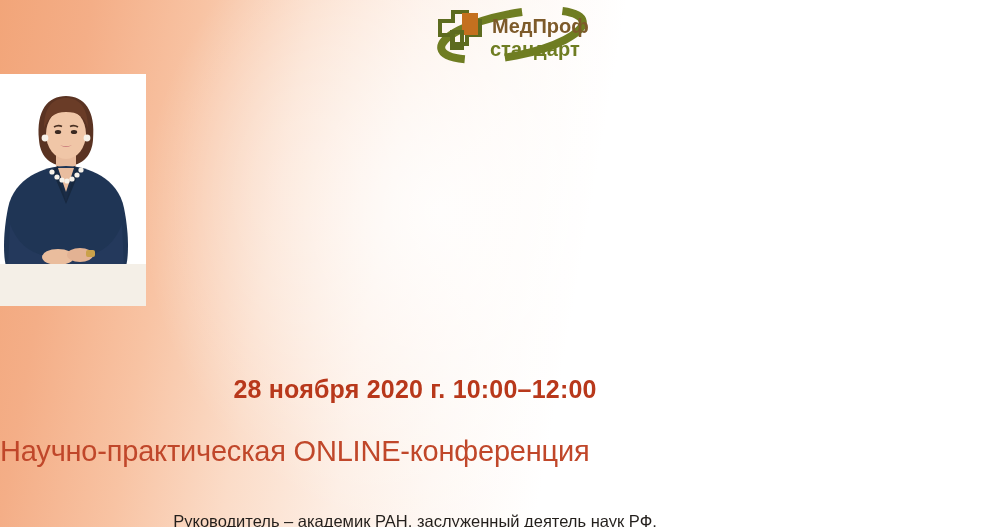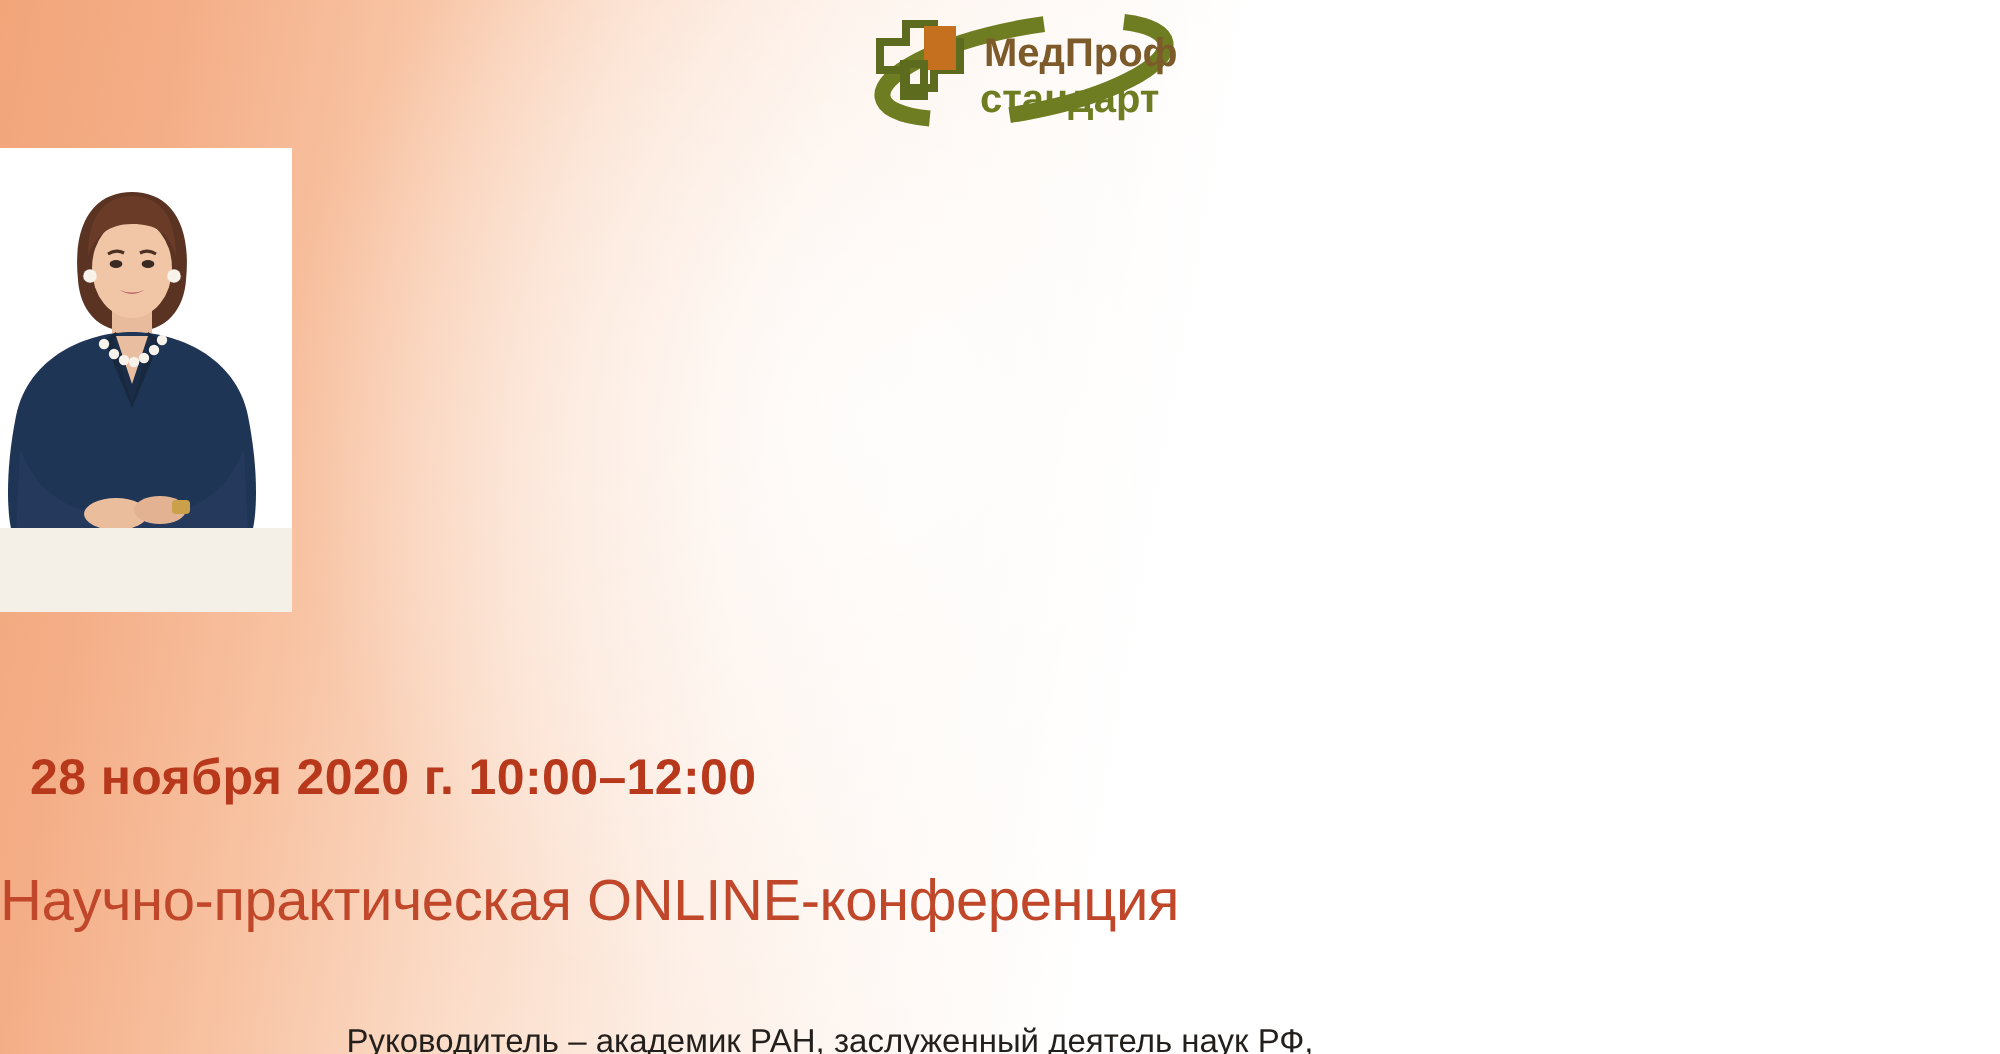--- a/index.html
+++ b/index.html
@@ -44,23 +44,23 @@
     left: 432px;
     top: 4px;
     width: 160px;
     height: 62px;
   }
   .logo-svg { display: block; }
 
   
   .date-line {
     position: absolute;
-    left: 15px; right: 0;
+    left: 0; right: 0;
     top: 81px;
-    text-align: left;
+    text-align: center;
     font-size: 25px;
     font-weight: bold;
     letter-spacing: 0.2px;
     color: #b8381b;
     font-family: "Liberation Sans", sans-serif;
   }
   .conf-line {
     position: absolute;
     left: 0; right: 0;
     top: 112px;

